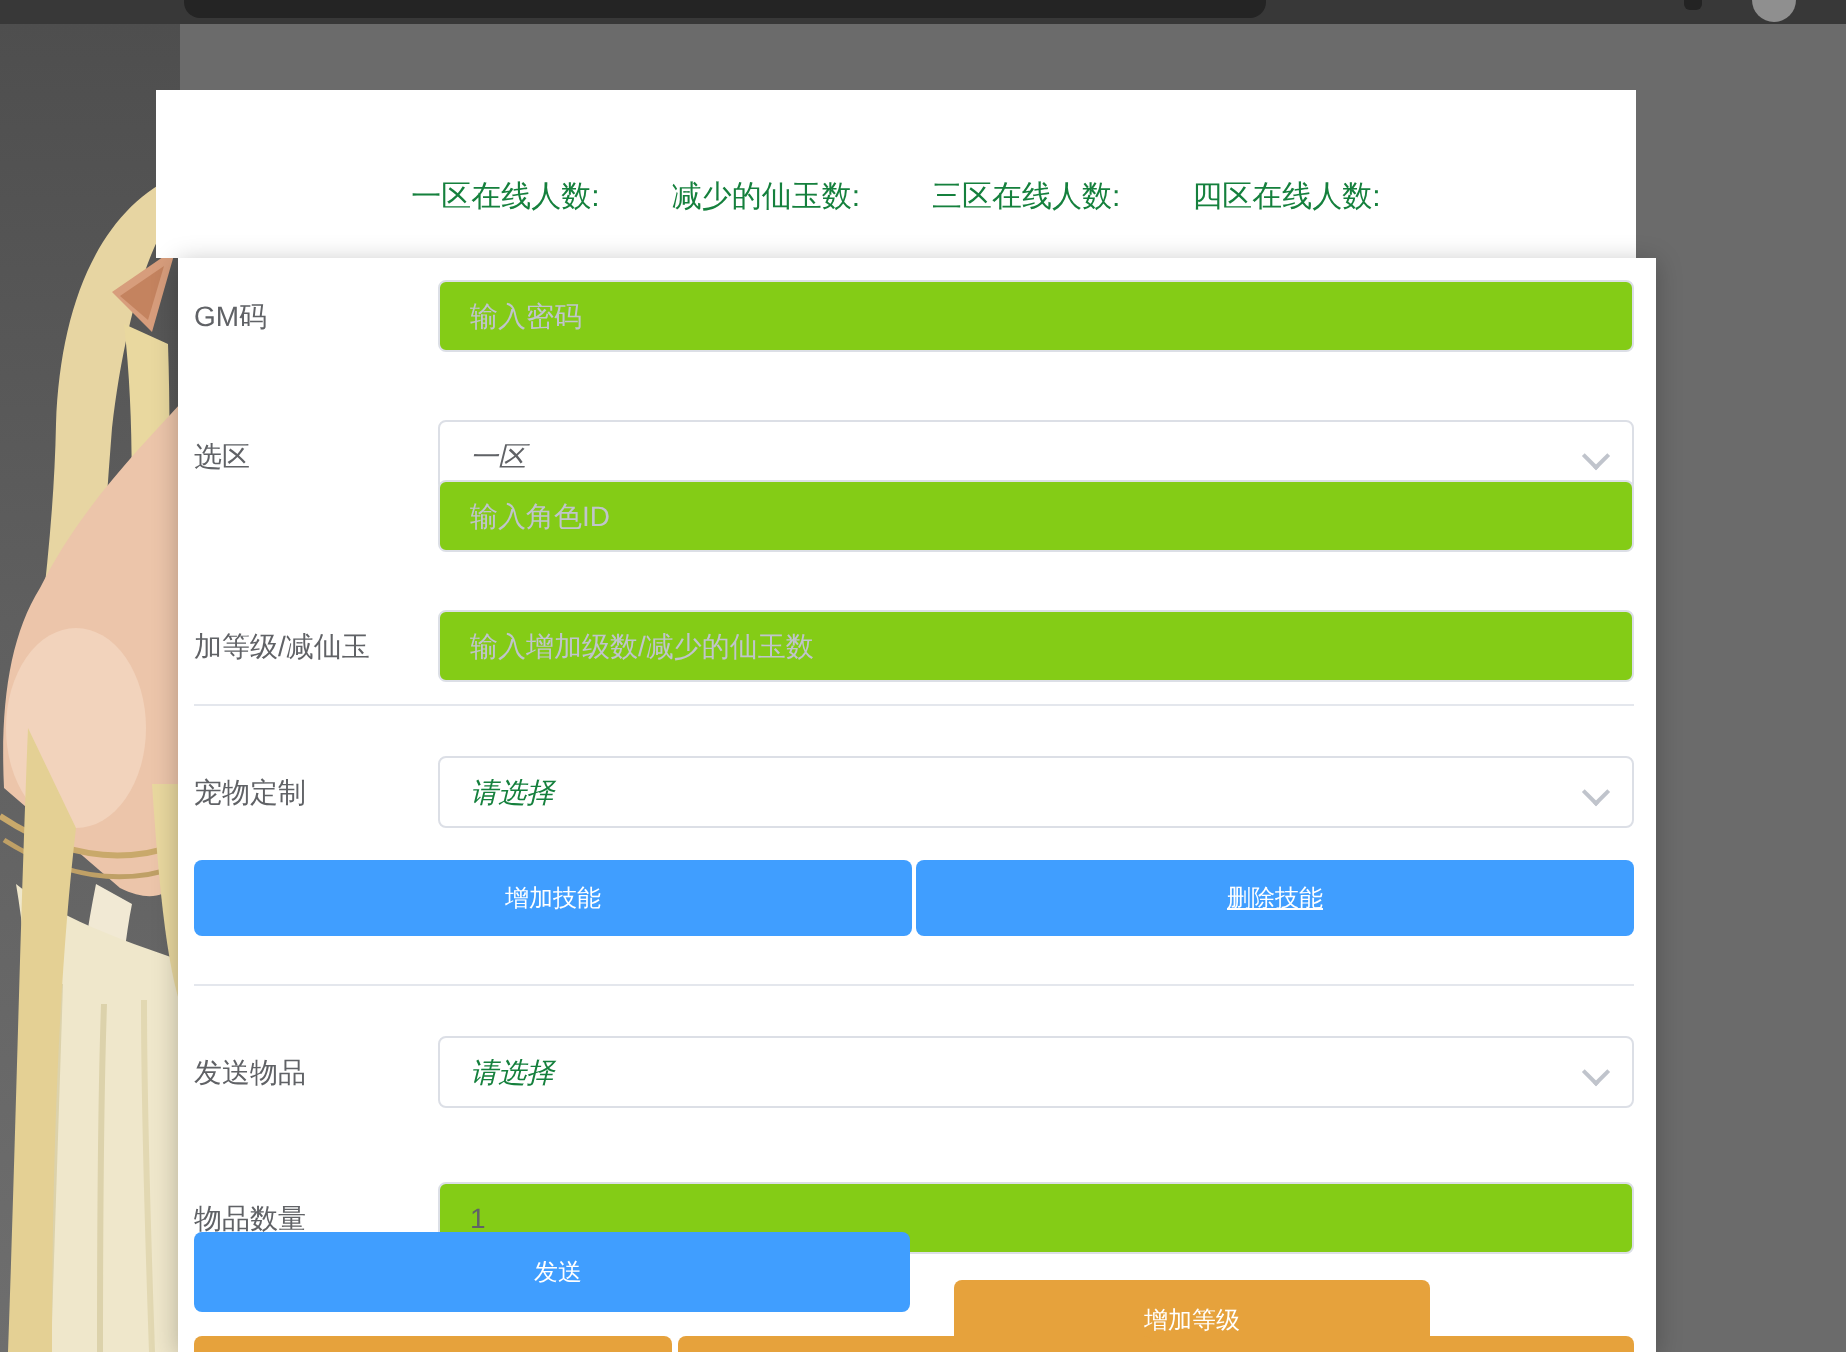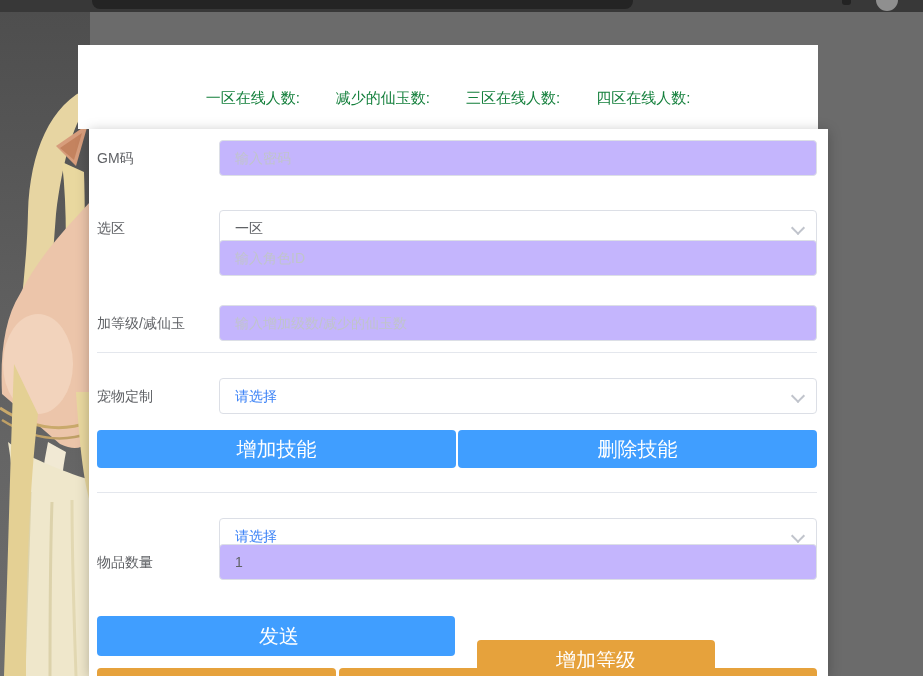--- a/index.html
+++ b/index.html
@@ -27,40 +27,40 @@
     position:absolute;left:89px;top:129px;width:739px;height:547px;background:#ffffff;z-index:3;
     box-shadow:0 2px 12px rgba(0,0,0,0.25);overflow:hidden;
   }
   .frow{position:absolute;left:0;width:739px;height:44px;}
   .flabel{
     position:absolute;left:8px;top:0;width:118px;height:36px;line-height:36px;
     font-size:14px;color:#606266;white-space:nowrap;overflow:hidden;
   }
   .finput{
     position:absolute;left:130px;top:0;width:598px;height:36px;box-sizing:border-box;
-    border:1px solid #dcdfe6;border-radius:4px;background:#c4b5fd;
+    border:1px solid #dcdfe6;border-radius:4px;background:#84cc16;
     padding:0 15px;font-size:14px;color:#606266;outline:none;
     font-family:"Liberation Sans","DejaVu Sans",sans-serif;
   }
   .finput::placeholder{color:#c0c4cc;opacity:1;}
   .fselect{
     position:absolute;left:130px;top:0;width:598px;height:36px;box-sizing:border-box;
-    border:1px solid #dcdfe6;border-radius:4px;background:#fff;cursor:pointer;
+    border:1px solid #dcdfe6;border-radius:4px;background:#fff;cursor:pointer;font-style:italic;
   }
   .fselect .sel-text{position:absolute;left:15px;top:0;height:34px;line-height:34px;font-size:14px;}
   .sel-value{color:#606266;}
-  .sel-placeholder{color:#3b82f6;}
+  .sel-placeholder{color:#15803d;}
   .chevron{
     position:absolute;right:13px;top:12px;width:8px;height:8px;
     border-right:2px solid #c0c4cc;border-bottom:2px solid #c0c4cc;
     transform:rotate(45deg);
   }
   .divider{position:absolute;left:8px;width:720px;height:1px;background:#e4e7ed;}
   .btn{
-    position:absolute;border:none;border-radius:4px;color:#ffffff;font-size:20px;
+    position:absolute;border:none;border-radius:4px;color:#ffffff;font-size:12px;
     display:flex;align-items:center;justify-content:center;cursor:pointer;
     font-family:"Liberation Sans","DejaVu Sans",sans-serif;
   }
   .btn-blue{background:#409eff;}
   .btn-orange{background:#e6a23c;}
 </style>
 </head>
 <body>
 
 <div class="topbar">
@@ -140,32 +140,33 @@
 
   <div class="frow" style="top:249px;">
     <span class="flabel">宠物定制</span>
     <div class="fselect">
       <span class="sel-text sel-placeholder">请选择</span>
       <span class="chevron"></span>
     </div>
   </div>
 
   <button class="btn btn-blue" style="left:8px;top:301px;width:359px;height:38px;">增加技能</button>
-  <button class="btn btn-blue" style="left:369px;top:301px;width:359px;height:38px;">删除技能</button>
+  <button class="btn btn-blue" style="left:369px;top:301px;width:359px;height:38px;text-decoration:underline;">删除技能</button>
 
   <div class="divider" style="top:363px;"></div>
 
   <div class="frow" style="top:389px;">
+    <span class="flabel">发送物品</span>
     <div class="fselect">
       <span class="sel-text sel-placeholder">请选择</span>
       <span class="chevron"></span>
     </div>
   </div>
 
-  <div class="frow" style="top:415px;">
+  <div class="frow" style="top:462px;">
     <span class="flabel">物品数量</span>
     <input class="finput" type="text" value="1" style="">
   </div>
 
   <button class="btn btn-blue" style="left:8px;top:487px;width:358px;height:40px;padding-left:12px;">发送</button>
   <button class="btn btn-orange" style="left:388px;top:487px;width:238px;height:40px;margin-top:24px;">增加等级</button>
 
   <button class="btn btn-orange" style="left:8px;top:539px;width:239px;height:40px;"></button>
   <button class="btn btn-orange" style="left:250px;top:539px;width:237px;height:40px;"></button>
   <button class="btn btn-orange" style="left:490px;top:539px;width:238px;height:40px;"></button>

